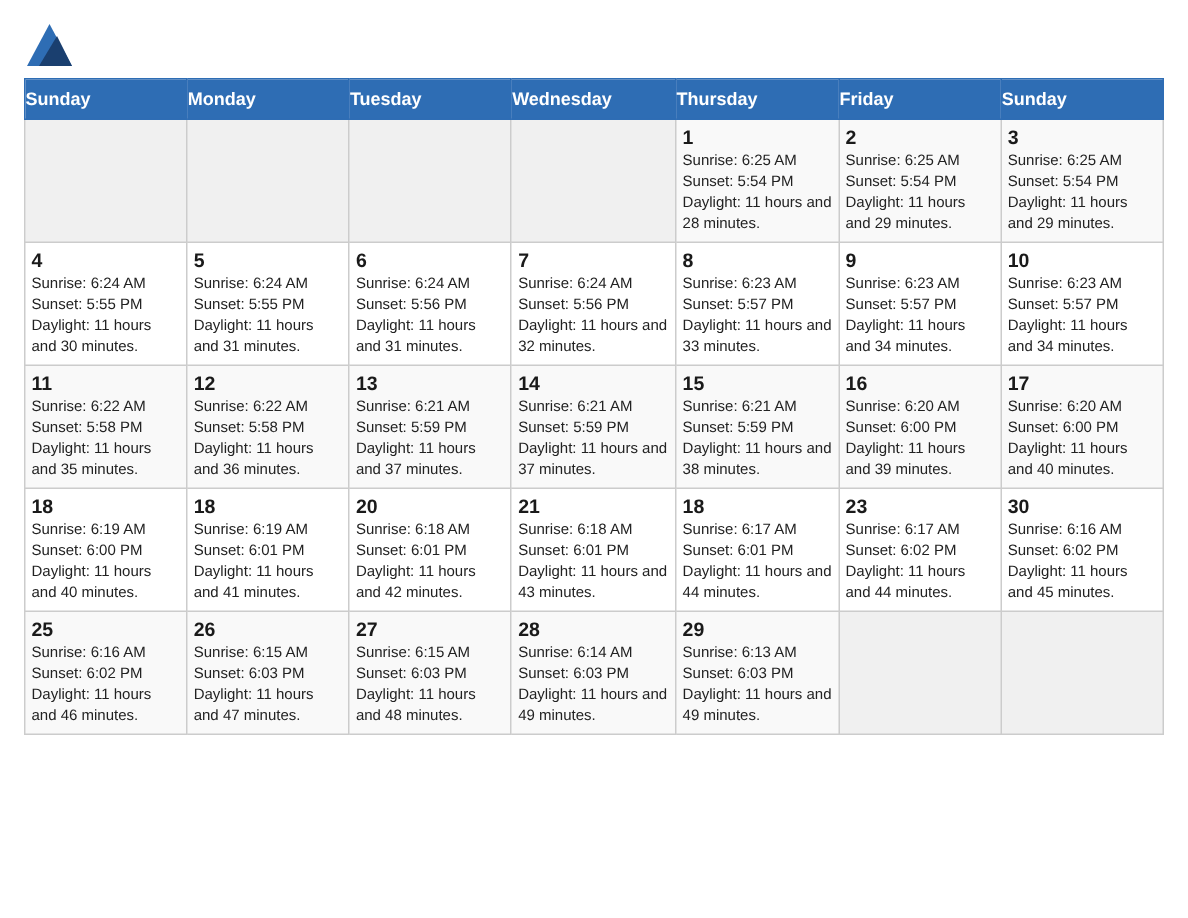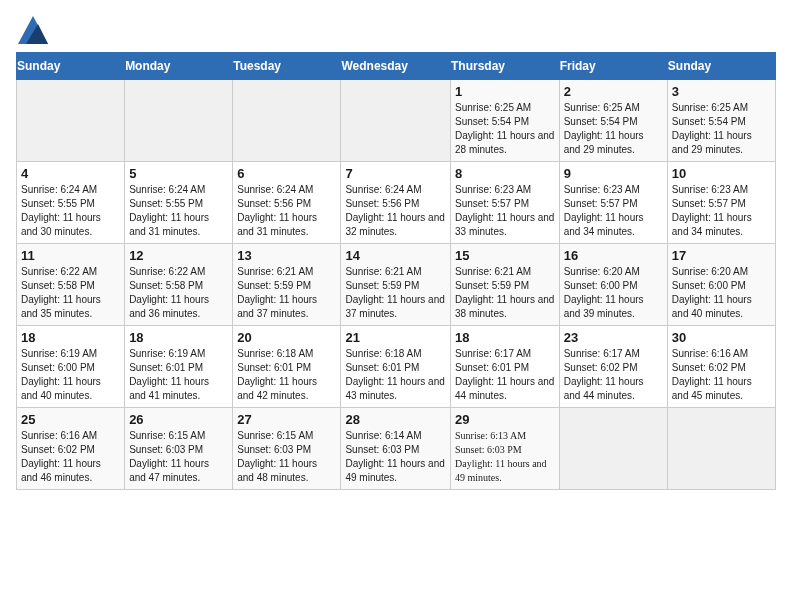--- a/index.html
+++ b/index.html
@@ -304,21 +304,21 @@
 Daylight: 11 hours and 48 minutes.</div>
         </td>
         <td>
           <span class="day-num">28</span>
           <div class="day-info" style="white-space: pre-line;">Sunrise: 6:14 AM
 Sunset: 6:03 PM
 Daylight: 11 hours and 49 minutes.</div>
         </td>
         <td>
           <span class="day-num">29</span>
-          <div class="day-info" style="white-space: pre-line; font-family: Liberation Serif, serif;">Sunrise: 6:13 AM
+          <div class="day-info" style="white-space: pre-line;">Sunrise: 6:13 AM
 Sunset: 6:03 PM
 Daylight: 11 hours and 49 minutes.</div>
         </td>
         <td class="empty"></td>
         <td class="empty"></td>
       </tr>
     </tbody>
 </table>
 
 </body></html>

